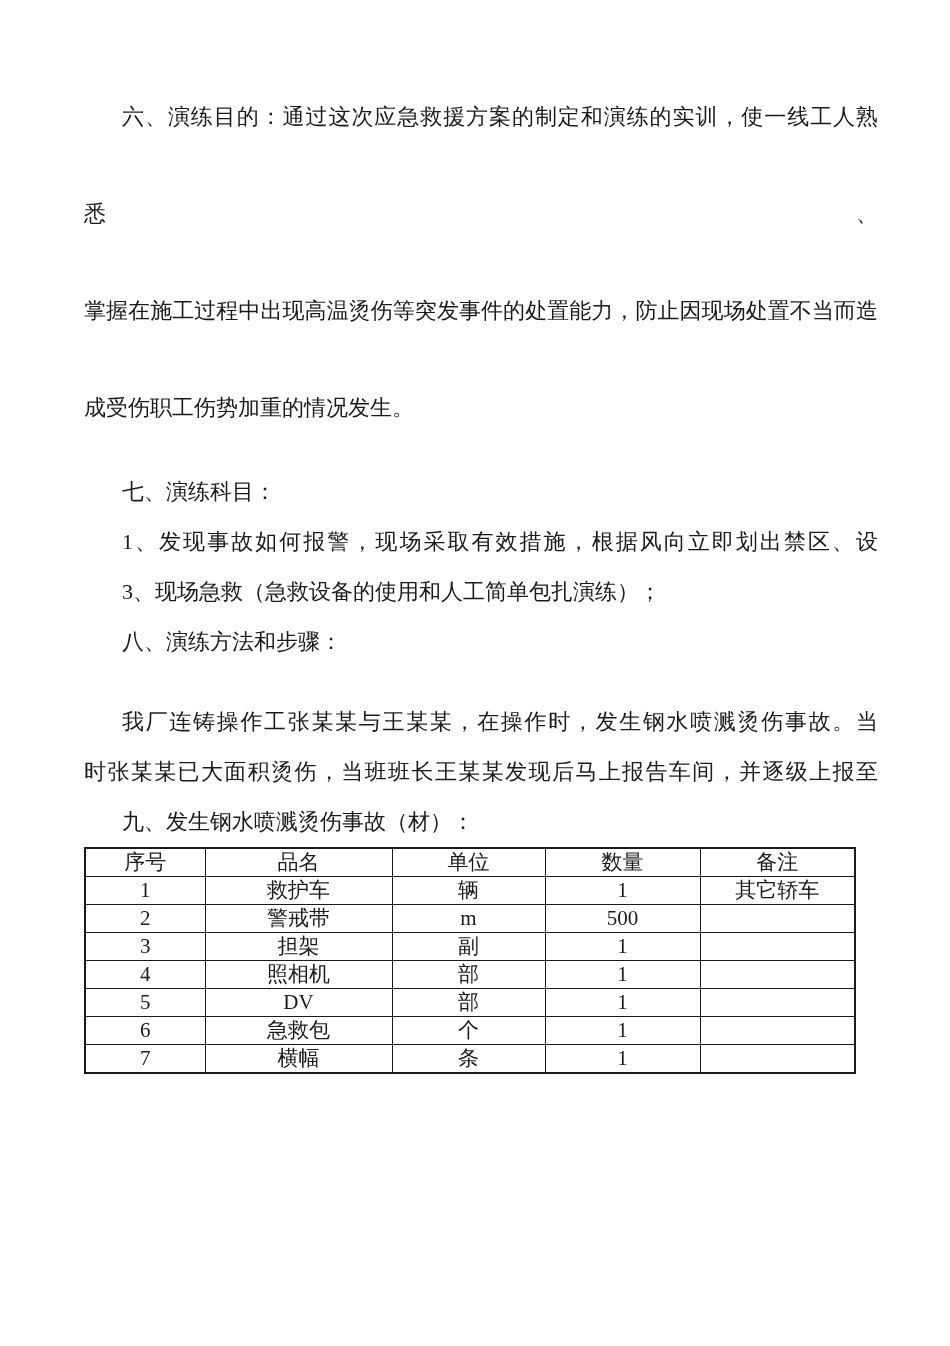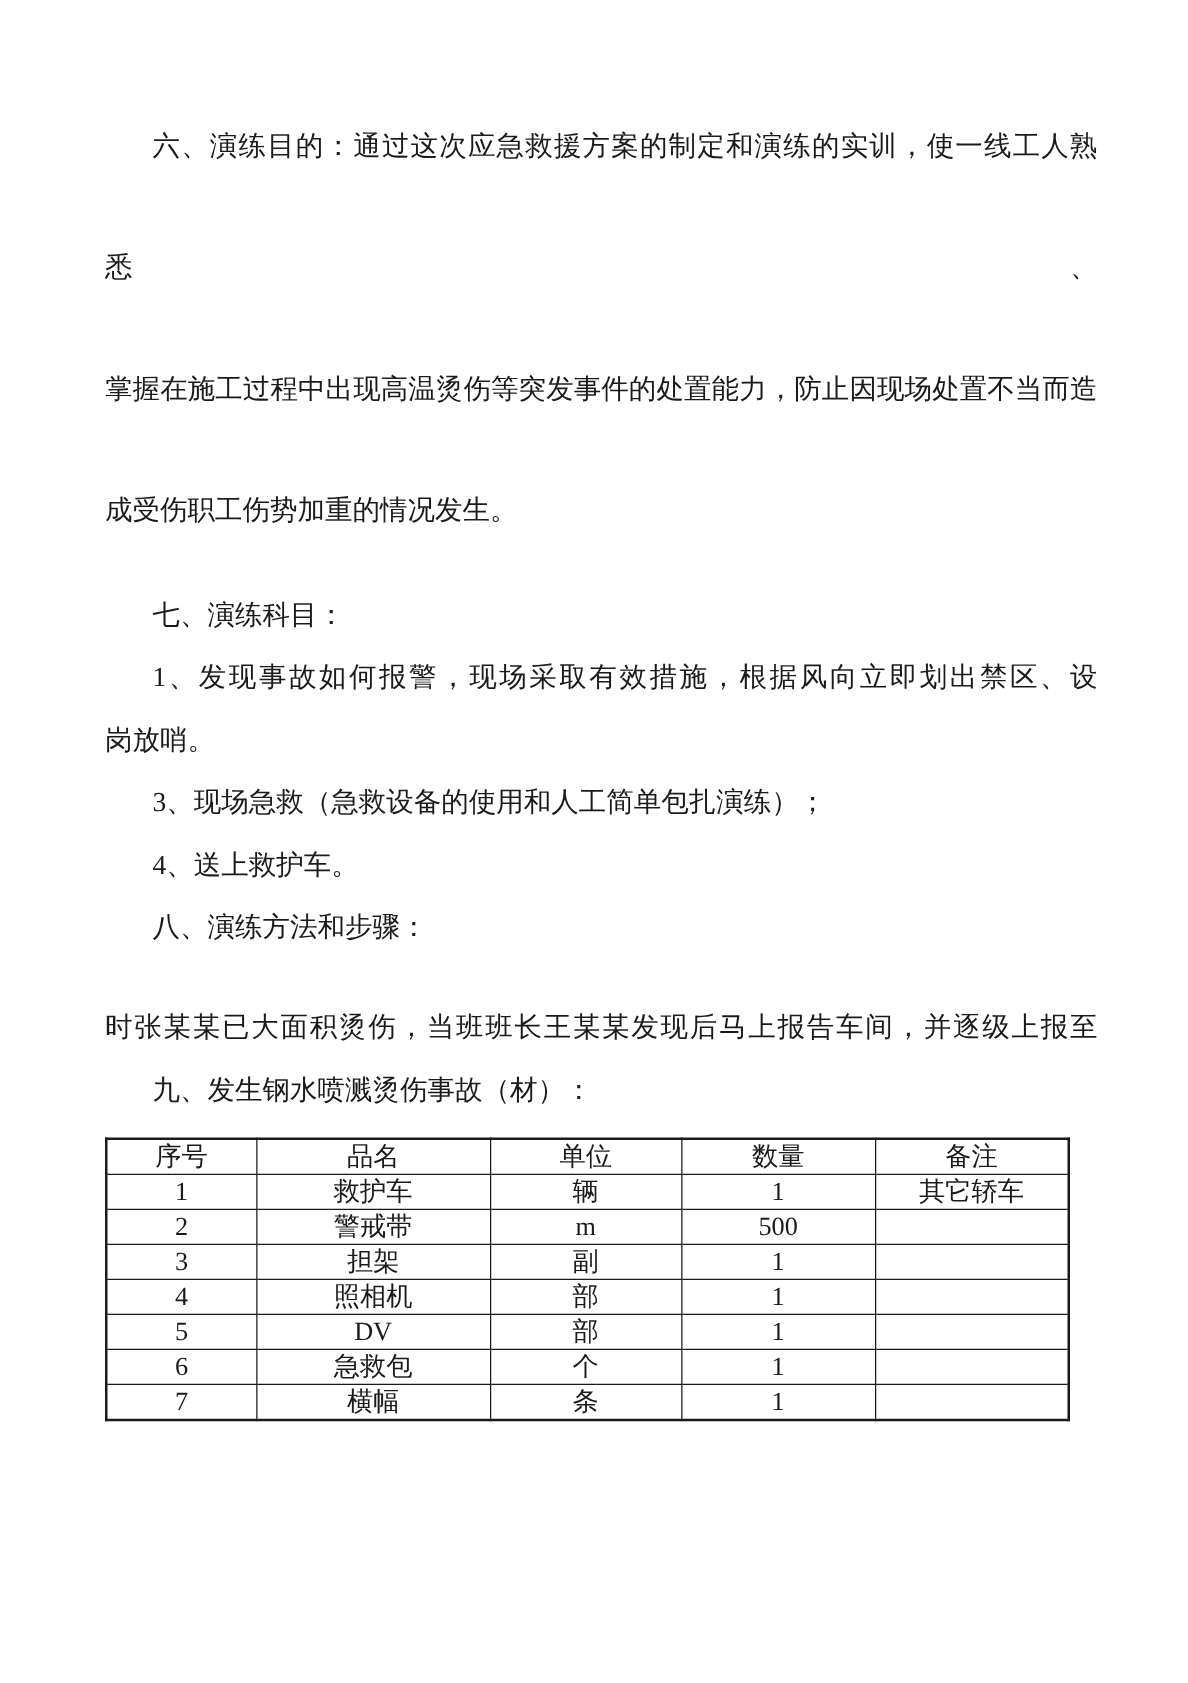--- a/index.html
+++ b/index.html
@@ -39,21 +39,21 @@
     text-align-last: justify;
     white-space: normal;
   }
   .sec-gap { margin-top: 11px; font-family: Liberation Serif, serif; }
   .para-method-gap { margin-top: 30px; }
 
   table.equip {
     border-collapse: collapse;
     table-layout: fixed;
     width: 770px;
-    margin-top: 13px;
+    margin-top: 0;
     border: 2px solid #1a1a1a;
   }
   table.equip th,
   table.equip td {
     border: 1px solid #1a1a1a;
     height: 27px;
     padding: 0;
     text-align: center;
     vertical-align: middle;
     font-weight: normal;
@@ -74,29 +74,28 @@
   <div class="para-purpose">
     <div class="line indent fill">六、演练目的：通过这次应急救援方案的制定和演练的实训，使一线工人熟悉、</div>
     <div class="line fill">掌握在施工过程中出现高温烫伤等突发事件的处置能力，防止因现场处置不当而造</div>
     <div class="line">成受伤职工伤势加重的情况发生。</div>
   </div>
 
   <div class="std line indent sec-gap">七、演练科目：</div>
 
   <div>
     <div class="std line indent fill">1、发现事故如何报警，现场采取有效措施，根据风向立即划出禁区、设</div>
-    <div class="std line">岗放哨。</div>
   </div>
 
   <div class="std line indent">3、现场急救（急救设备的使用和人工简单包扎演练）；</div>
-  <div class="std line indent">4、送上救护车。</div>
 
   <div class="std line indent">八、演练方法和步骤：</div>
 
   <div class="para-method-gap">
+    <div class="std line indent fill">我厂连铸操作工张某某与王某某，在操作时，发生钢水喷溅烫伤事故。当</div>
     <div class="std line fill">时张某某已大面积烫伤，当班班长王某某发现后马上报告车间，并逐级上报至</div>
   </div>
 
   <div class="std line indent">九、发生钢水喷溅烫伤事故（材）：</div>
 
   <table class="equip">
     <colgroup>
       <col style="width:120px">
       <col style="width:187px">
       <col style="width:153px">

